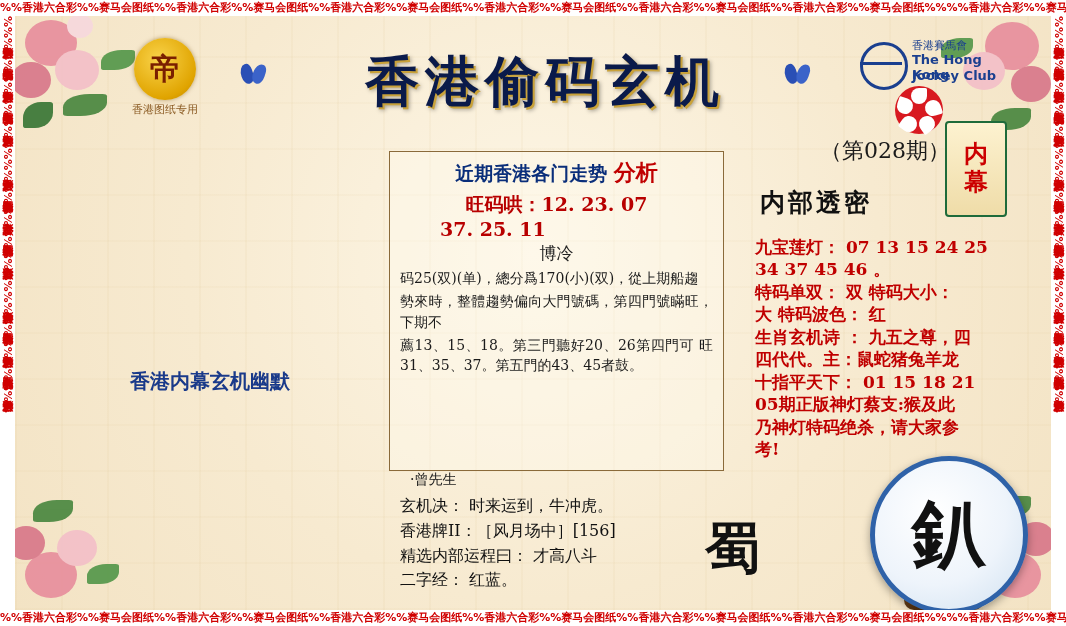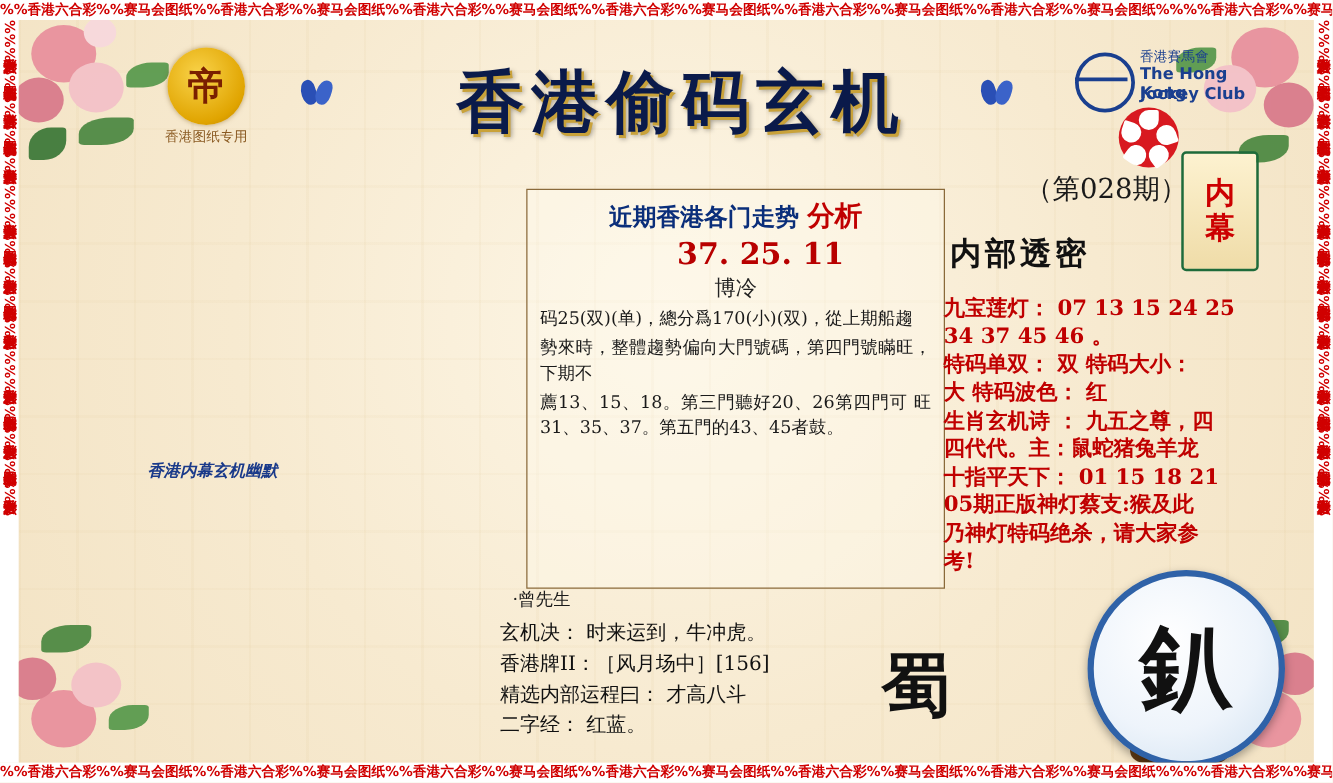--- a/index.html
+++ b/index.html
@@ -98,36 +98,36 @@
   }
   .neimu{
     position:absolute;left:930px;top:105px;width:58px;height:92px;
     background:linear-gradient(#fdf2d0,#efdca8);
     border:2px solid #1e6b3a;border-radius:4px;
     display:flex;flex-direction:column;align-items:center;justify-content:center;
   }
   .neimu div{font-size:24px;color:#cc0000;font-weight:bold;line-height:1.15;}
   
   .analysis{
-    position:absolute;left:406px;top:135px;width:335px;height:320px;
+    position:absolute;left:374px;top:135px;width:335px;height:320px;
     border:1px solid #8a6a3a;
     background:rgba(255,252,240,.35);
     padding:6px 10px;box-sizing:border-box;
   }
   .analysis .hdr{
     text-align:center;font-size:19px;color:#0a2e7a;font-weight:bold;
     font-family:"DejaVu Serif","Liberation Serif",serif;
   }
   .analysis .hdr .fenxi{color:#c00000;font-size:22px;}
   .analysis .wang{
     text-align:center;color:#b80000;font-size:19px;margin-top:4px;font-weight:bold;
     font-family:"DejaVu Serif","Liberation Serif",serif;
   }
   .analysis .wang2{
-    text-align:center;color:#b80000;font-size:24px;margin-left:40px;font-weight:bold;
+    color:#b80000;font-size:19px;margin-left:40px;font-weight:bold;
     font-family:"DejaVu Serif","Liberation Serif",serif;
   }
   .analysis .boleng{
     text-align:center;font-size:17px;color:#222;margin-top:2px;
     font-family:"DejaVu Serif","Liberation Serif",serif;
   }
   .analysis p{
     margin:3px 0;font-size:14px;line-height:1.45;color:#1a1a1a;
     font-family:"DejaVu Serif","Liberation Serif",serif;text-align:justify;
   }
@@ -142,23 +142,22 @@
   }
   .right-lines{
     position:absolute;left:740px;top:220px;width:300px;
   }
   .right-lines .ln{
     font-size:17px;line-height:1.32;font-weight:bold;color:#c00000;
     font-family:"DejaVu Serif","Liberation Serif",serif;
   }
   
   .joke-title{
-    position:absolute;left:103px;top:352px;font-size:13px;color:#1a3a8a;font-weight:bold;
-    font-family:"DejaVu Serif","Liberation Serif",serif;
-    font-style:italic;
+    position:absolute;left:115px;top:352px;font-size:20px;color:#1a3a8a;font-weight:bold;
+    font-family:"DejaVu Serif","Liberation Serif",serif;
   }
   .joke-body{
     position:absolute;left:80px;top:390px;width:270px;
     font-size:15px;line-height:1.5;color:#1a1a1a;
     font-family:"DejaVu Serif","Liberation Serif",serif;text-align:justify;
   }
   
   .bottom-box{
     position:absolute;left:385px;top:478px;width:400px;
     font-size:16px;line-height:1.55;color:#111;
@@ -277,20 +276,21 @@
     <div class="neimu">
       <div>内</div>
       <div>幕</div>
     </div>
 
     <div class="analysis">
       <div class="hdr">
         <span>近期香港各门走势</span>
         <span class="fenxi">分析</span>
       </div>
+      <div class="wang">旺码哄：12. 23. 07</div>
       <div class="wang2">37. 25. 11</div>
       <div class="boleng">博冷</div>
       <p>码25(双)(单)，總分爲170(小)(双)，從上期船趨</p>
       <p>勢來時，整體趨勢偏向大門號碼，第四門號瞞旺，下期不</p>
       <p>薦13、15、18。第三門聽好20、26第四門可 旺31、35、37。第五門的43、45者鼓。</p>
     </div>
     <div class="signature">·曾先生</div>
 
     <div class="neibu-title">内部透密</div>
     <div class="right-lines">

